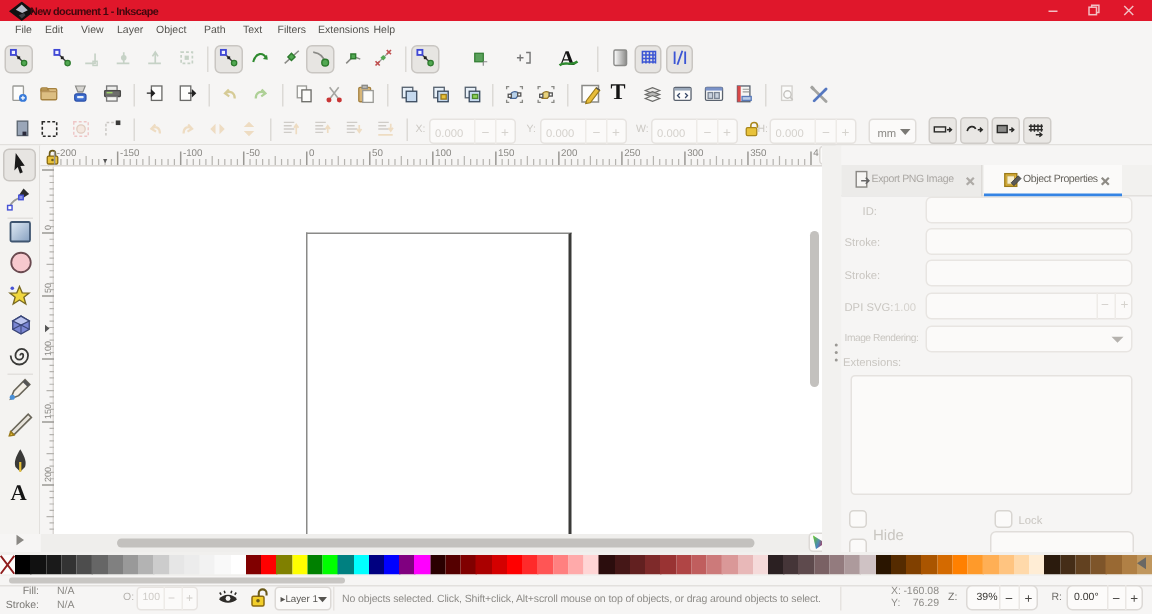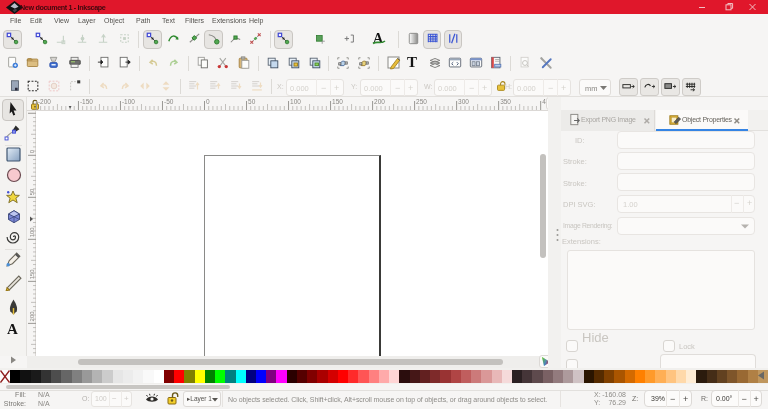--- a/index.html
+++ b/index.html
@@ -701,34 +701,34 @@
     <path d="M1.5 1.5 L6.2 6.2 M6.2 1.5 L1.5 6.2" stroke="#8e8b85" stroke-width="1.5"></path>
   </svg>
 <div class="a" style="left:575px;top:136px;font-size:7.5px;color:#c9c6c1;">ID:</div>
 <div class="a" style="left:617px;top:130.5px;width:138px;height:18px;background:#fbfaf9;border:1px solid #e8e5e2;border-radius:4px;"></div>
 <div class="a" style="left:563px;top:157px;font-size:7.5px;color:#c9c6c1;">Stroke:</div>
 <div class="a" style="left:617px;top:151.5px;width:138px;height:18px;background:#fbfaf9;border:1px solid #e8e5e2;border-radius:4px;"></div>
 <div class="a" style="left:563px;top:178.5px;font-size:7.5px;color:#c9c6c1;">Stroke:</div>
 <div class="a" style="left:617px;top:173px;width:138px;height:18px;background:#fbfaf9;border:1px solid #e8e5e2;border-radius:4px;"></div>
 <div class="a" style="left:563px;top:200px;font-size:7.5px;color:#c9c6c1;">DPI SVG:</div>
 <div class="a" style="left:617px;top:194.5px;width:138px;height:18px;background:#fbfaf9;border:1px solid #e8e5e2;border-radius:4px;"></div>
-<div class="a" style="left:623px;top:199.5px;font-size:7.5px;color:#d5d2cd;">1.00</div>
+<div class="a" style="left:596px;top:199.5px;font-size:7.5px;color:#d5d2cd;">1.00</div>
 <div class="a" style="left:731px;top:194.5px;width:1px;height:18px;background:#eeebe8;"></div>
 <div class="a" style="left:743px;top:194.5px;width:1px;height:18px;background:#eeebe8;"></div>
 <div class="a" style="left:734px;top:198px;font-size:9px;color:#d5d2cd;">−</div>
 <div class="a" style="left:747px;top:198px;font-size:9px;color:#d5d2cd;">+</div>
 <div class="a" style="left:563px;top:222px;font-size:6.8px;letter-spacing:-0.3px;color:#c9c6c1;">Image Rendering:</div>
 <div class="a" style="left:617px;top:217px;width:138px;height:18px;background:#fbfaf9;border:1px solid #e8e5e2;border-radius:4px;"></div>
 <svg class="a" style="left:740px;top:223px" width="10" height="7">
     <path d="M1 1.5 L5 5.5 L9 1.5 Z" fill="#b5b2ae"></path>
   </svg>
 <div class="a" style="left:562px;top:237px;font-size:7.5px;color:#c9c6c1;">Extensions:</div>
 <div class="a" style="left:567px;top:250px;width:188px;height:80px;background:#fbfaf9;border:1px solid #e5e2df;border-radius:3px;"></div>
 <div class="a" style="left:566px;top:340px;width:12px;height:12px;background:#fbfaf9;border:1px solid #d8d5d1;border-radius:3px;"></div>
-<div class="a" style="left:582px;top:330px;font-size:13px;color:#c9c6c1;">Hide</div>
+<div class="a" style="left:582px;top:352px;font-size:10px;color:#c9c6c1;">Hide</div>
 <div class="a" style="left:663px;top:340px;width:12px;height:12px;background:#fbfaf9;border:1px solid #d8d5d1;border-radius:3px;"></div>
 <div class="a" style="left:679px;top:342px;font-size:7.5px;color:#c9c6c1;">Lock</div>
 <div class="a" style="left:566px;top:359px;width:12px;height:12px;background:#fbfaf9;border:1px solid #d8d5d1;border-radius:3px;"></div>
 <div class="a" style="left:582px;top:361px;font-size:7.5px;color:#c9c6c1;"></div>
 <div class="a" style="left:660px;top:354px;width:96px;height:14px;background:#fbfaf9;border:1px solid #e0ddda;border-radius:4px 4px 0 0;border-bottom:none;"></div>
 <div class="a" style="left:0;top:368px;width:768px;height:16px;background:#f1f0ee;"></div>
 <svg class="a" style="left:0;top:369.5px" width="10" height="13">
     <rect x="0" y="0" width="10" height="13" fill="#fcfcfb"></rect>
     <path d="M0.5 0.5 L9.5 12.5 M9.5 0.5 L0.5 12.5" stroke="#8f1d1d" stroke-width="1.3"></path>
   </svg>

